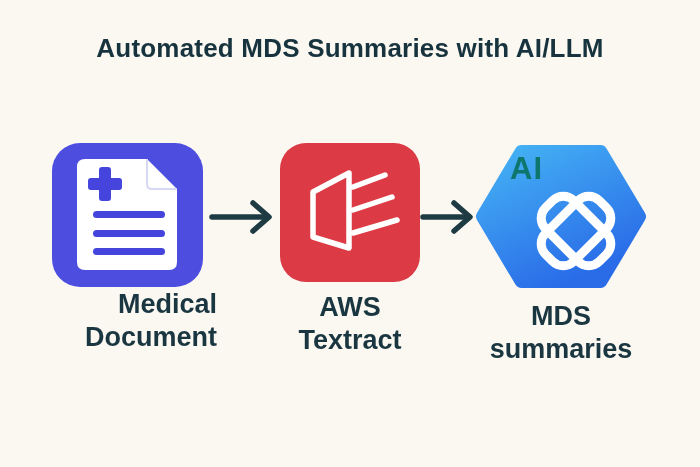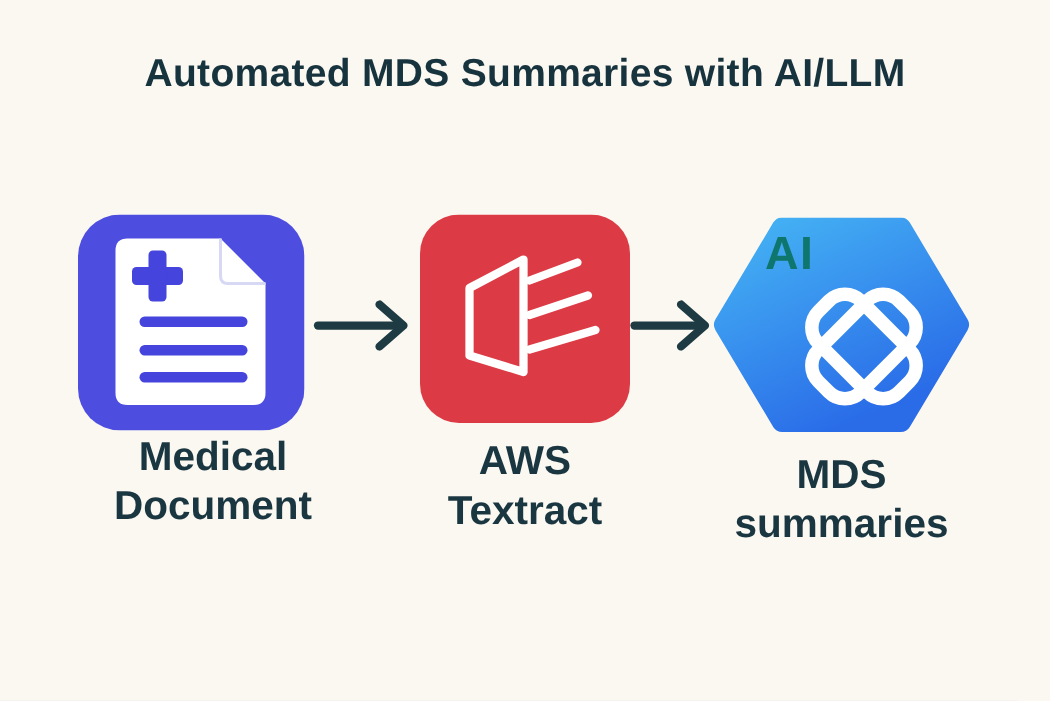--- a/index.html
+++ b/index.html
@@ -105,21 +105,21 @@
       <path d="M 8 71.5 L 46.5 7 L 125.5 7 L 164 71.5 L 125.5 136 L 46.5 136 Z" fill="url(#hexgrad)" stroke="url(#hexgrad)" stroke-width="14" stroke-linejoin="round"></path>
 
       <g>
         <rect x="63" y="66" width="76" height="40" rx="15" fill="none" stroke="#ffffff" stroke-width="9" transform="rotate(45 101 86)"></rect>
         <rect x="63" y="66" width="76" height="40" rx="15" fill="none" stroke="#ffffff" stroke-width="9" transform="rotate(-45 101 86)"></rect>
       </g>
     </svg>
     <div class="ai-badge">AI</div>
   </div>
 
-  <div class="node-label" style="left:41px;top:288px;width:202px;">Medical
+  <div class="node-label" style="left:15px;top:288px;width:202px;text-align:right;">Medical
 Document</div>
 
   <div class="node-label" style="left:461px;top:300px;width:200px;">MDS
 summaries</div>
 
   <div class="node-label" style="left:250px;top:291px;width:200px;">AWS
 Textract</div>
 
 </div>
 

